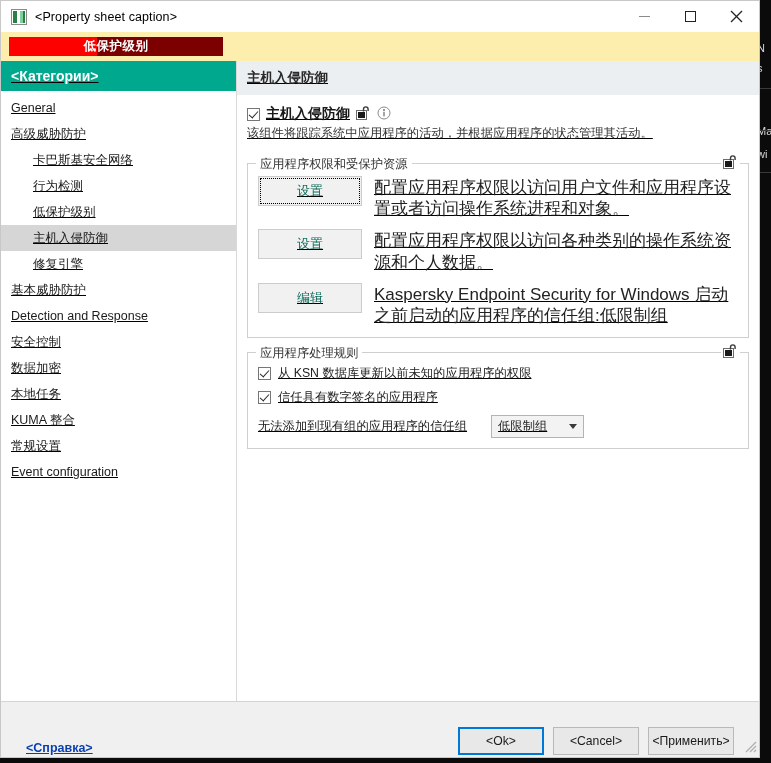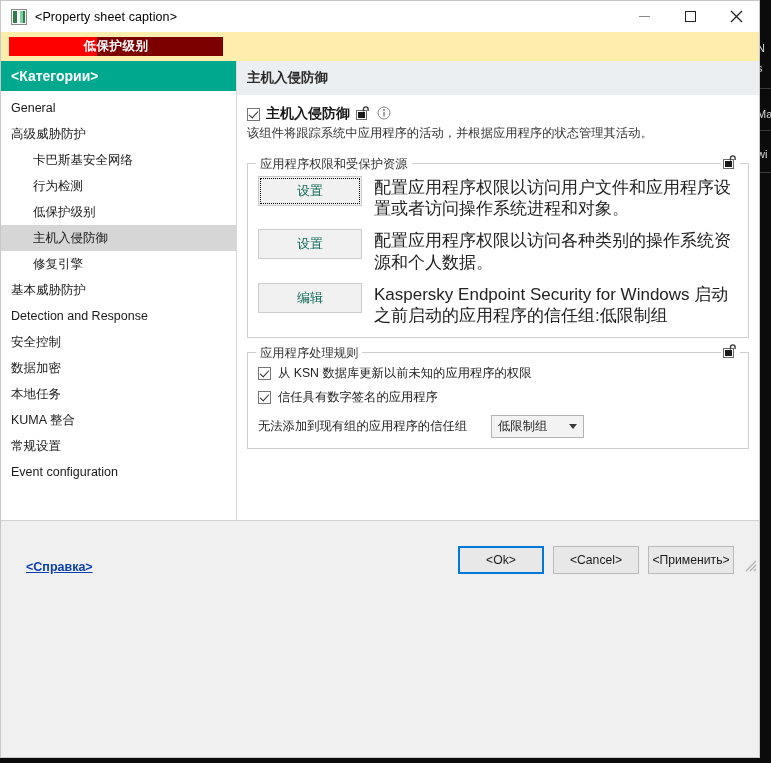--- a/index.html
+++ b/index.html
@@ -161,22 +161,23 @@
   .banner-link {
     color: #11715c;
     text-decoration: underline;
     margin-left: 2px;
     cursor: pointer;
   }
 
   
   .body-split {
     display: flex;
-    height: 459px;
+    height: 640px;
     background: #ffffff;
+    text-decoration: underline;
   }
 
   
   .sidebar {
     width: 236px;
     background: #ffffff;
     border-right: 1px solid #d9d9d9;
     box-sizing: border-box;
   }
   .cat-header {
@@ -462,21 +463,21 @@
     height: 13px;
   }
 </style>
 </head>
 <body>
 
 <div class="backdrop">
   <div class="backdrop-text" style="top:42px;">N</div>
   <div class="backdrop-text" style="top:62px;">s</div>
   <div class="bd-sep" style="top:88px;"></div>
-  <div class="backdrop-text" style="top:108px;">Ma</div>
+  <div class="backdrop-text" style="top:125px;">Ma</div>
   <div class="bd-sep" style="top:130px;"></div>
   <div class="backdrop-text" style="top:148px;">wi</div>
   <div class="bd-sep" style="top:172px;"></div>
 </div>
 
 <div class="dialog">
 
   <div class="titlebar">
     <div class="title-icon">
       <i class="ti-a"></i>

